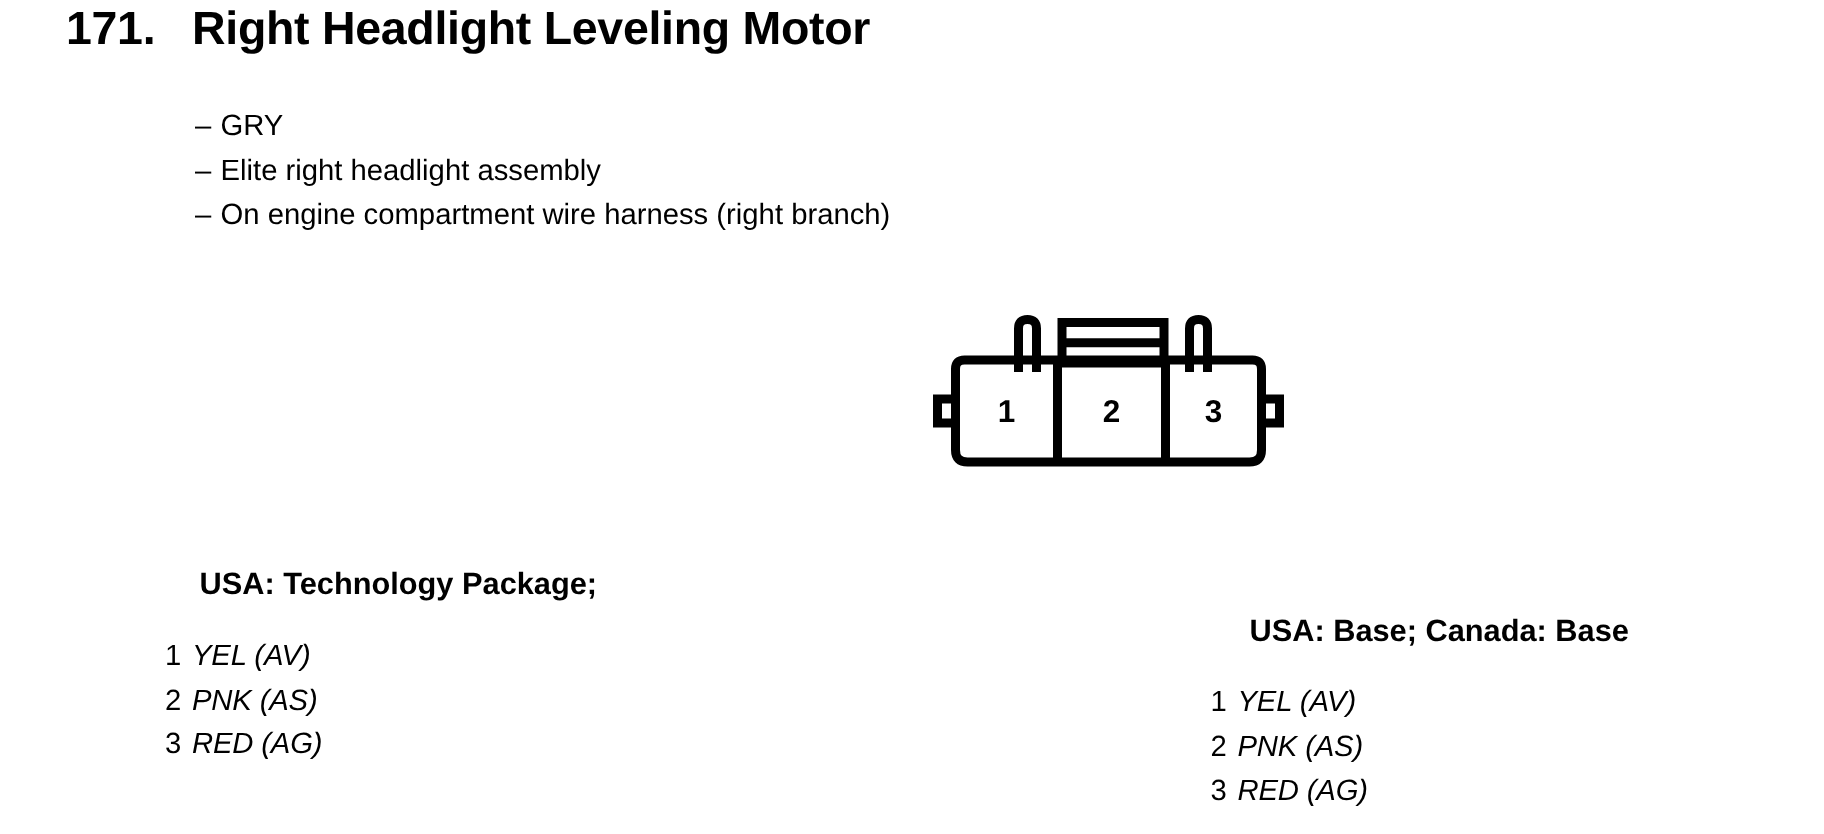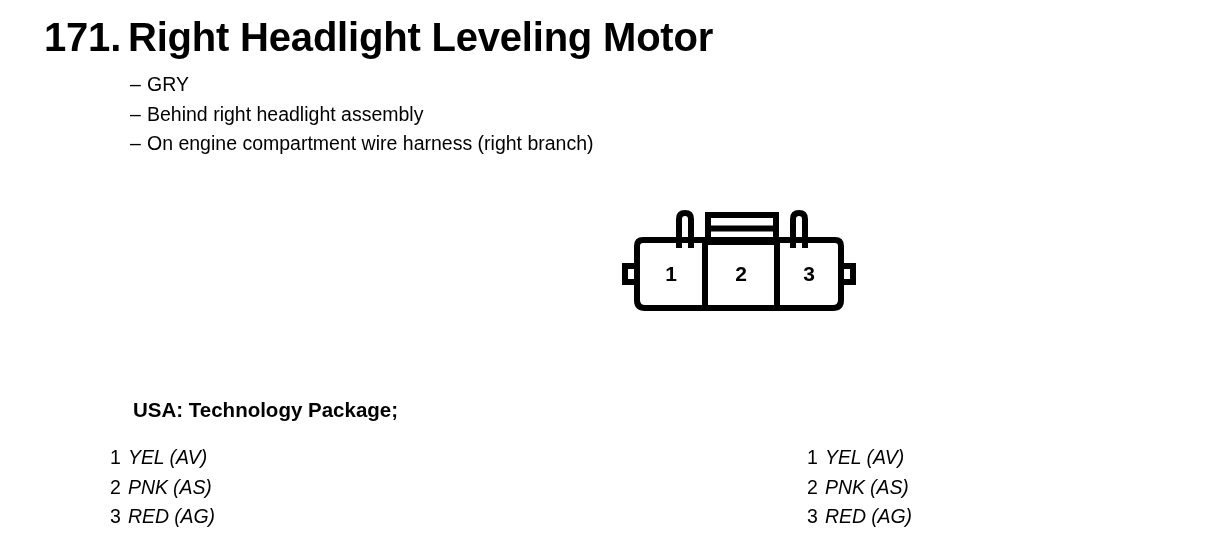--- a/index.html
+++ b/index.html
@@ -15,22 +15,22 @@
     overflow: hidden;
     font-family: "Liberation Sans", sans-serif;
     color: #000000;
     -webkit-font-smoothing: none;
   }
 
   
   .page-title {
     position: absolute;
     left: 44px;
-    top: 18px;
-    font-size: 40px;
+    top: 0;
+    font-size: 31px;
     font-weight: bold;
     letter-spacing: -0.2px;
     white-space: nowrap;
     line-height: 38px;
   }
   .page-title .num {
     display: inline-block;
     min-width: 84px;
   }
 
@@ -63,21 +63,20 @@
     width: 276px;
     height: 116px;
   }
   .connector-wrap svg {
     display: block;
   }
 
   
   .variant {
     position: absolute;
-    margin-top: 20px;
   }
   .variant-left  { left: 110px; top: 374px; }
   .variant-right { left: 807px; top: 405px; }
 
   .variant-heading {
     font-size: 20.5px;
     font-weight: bold;
     line-height: 31px;
     white-space: nowrap;
   }
@@ -113,21 +112,21 @@
   <span class="num">171.</span><span>Right Headlight Leveling Motor</span>
 </div>
 
 <ul class="desc-list">
   <li>
     <span class="dash">–</span>
     <span>GRY</span>
   </li>
   <li>
     <span class="dash">–</span>
-    <span>Behind right headlight assembly</span>
+    <span>Elite right headlight assembly</span>
   </li>
   <li>
     <span class="dash">–</span>
     <span>On engine compartment wire harness (right branch)</span>
   </li>
 </ul>
 
 <div class="connector-wrap">
   <svg width="276" height="116" viewBox="0 0 276 116" xmlns="http://www.w3.org/2000/svg">
     <g fill="none" stroke="#000000" stroke-width="6" stroke-linejoin="miter" stroke-linecap="butt">
@@ -175,20 +174,23 @@
       <span class="pin-label">PNK (AS)</span>
     </li>
     <li>
       <span class="pin-no">3</span>
       <span class="pin-label">RED (AG)</span>
     </li>
   </ul>
 </div>
 
 <div class="variant variant-right">
+  <div class="variant-heading">
+    <div>USA: Base; Canada: Base</div>
+  </div>
   <ul class="pin-list">
     <li>
       <span class="pin-no">1</span>
       <span class="pin-label">YEL (AV)</span>
     </li>
     <li>
       <span class="pin-no">2</span>
       <span class="pin-label">PNK (AS)</span>
     </li>
     <li>

